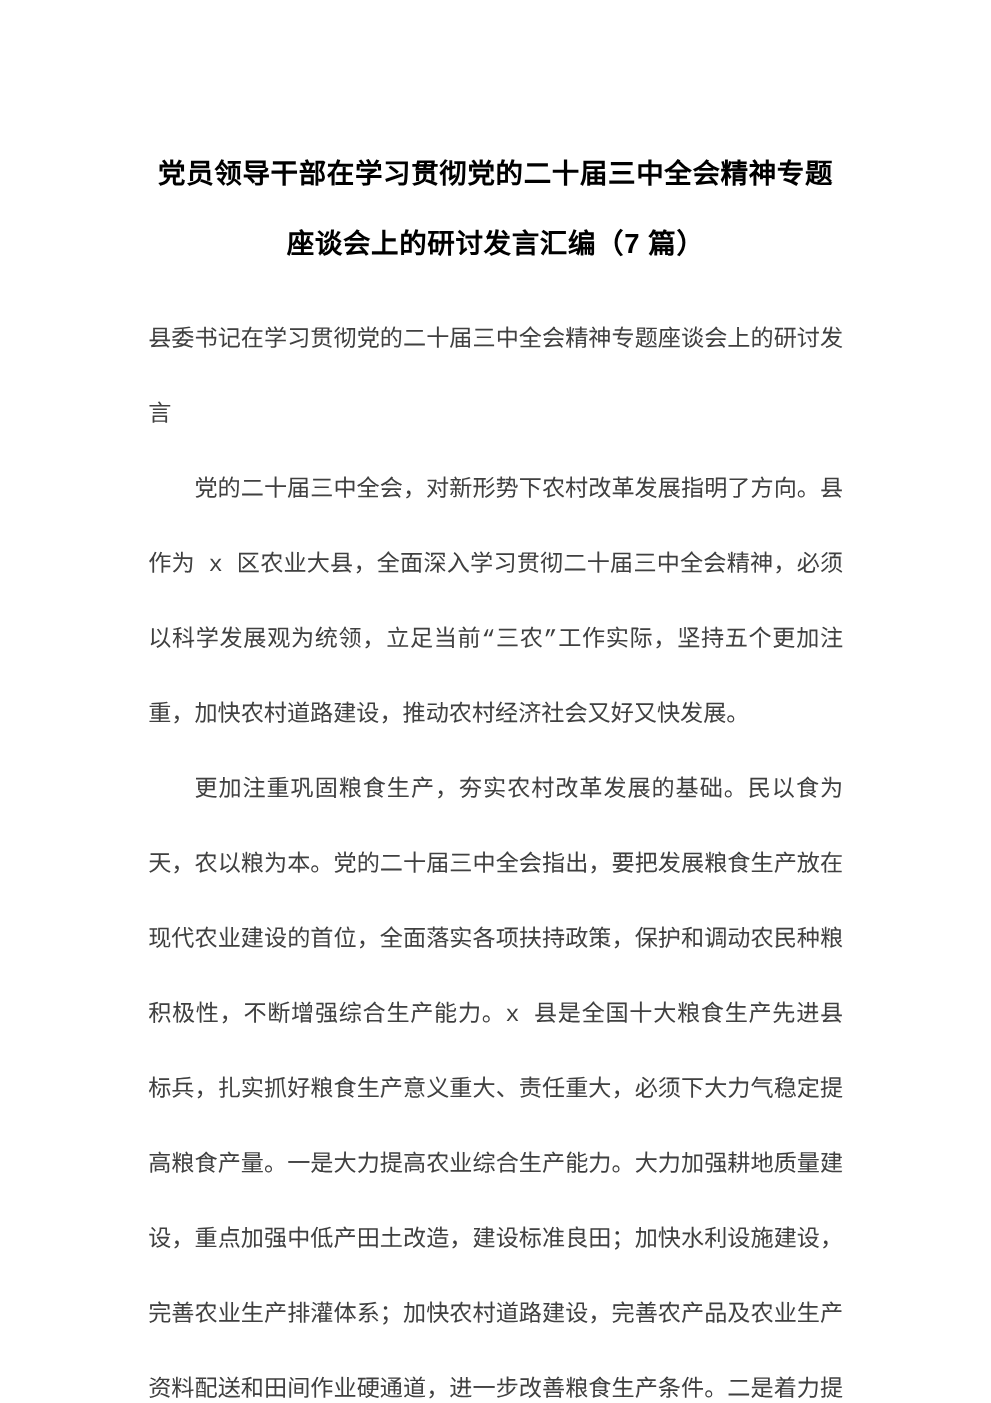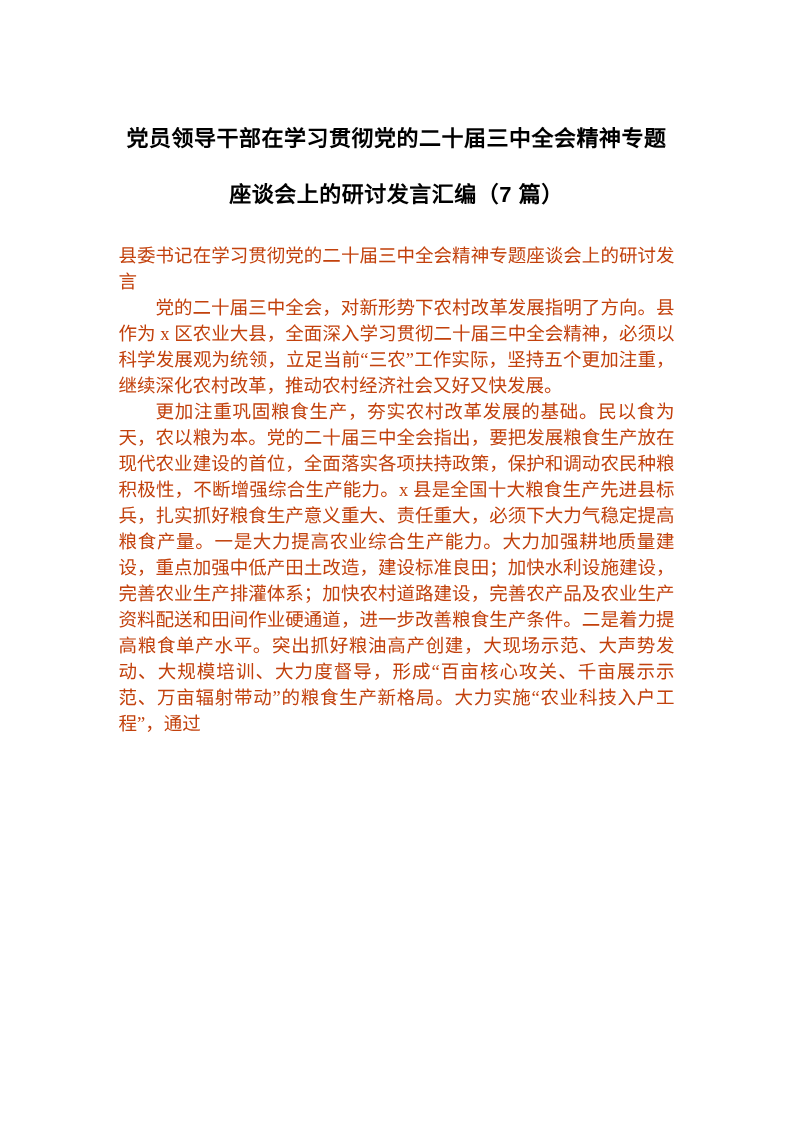--- a/index.html
+++ b/index.html
@@ -26,36 +26,36 @@
     font-family: "Liberation Sans", sans-serif;
     font-weight: bold;
     font-size: 22px;
     line-height: 56px;
     text-align: center;
     letter-spacing: 0.5px;
     margin: 0 0 20px 0;
     color: #000000;
   }
   .para {
-    font-family: Liberation Serif, serif;
+    font-family: Liberation Mono, monospace;
     font-size: 18.5px;
-    line-height: 26px;
+    line-height: 60px;
     text-align: justify;
     text-justify: inter-ideograph;
     margin: 0;
-    color: #c2410c;
+    color: #404040;
     word-break: break-all;
   }
   .para.indent {
     text-indent: 2em;
   }
 </style>
 </head>
 <body>
 
 <div class="page">
   <div class="content">
     <h1 class="doc-title">党员领导干部在学习贯彻党的二十届三中全会精神专题座谈会上的研讨发言汇编（7 篇）</h1>
     <p class="para">县委书记在学习贯彻党的二十届三中全会精神专题座谈会上的研讨发言</p>
-    <p class="para indent">党的二十届三中全会，对新形势下农村改革发展指明了方向。县作为 x 区农业大县，全面深入学习贯彻二十届三中全会精神，必须以科学发展观为统领，立足当前“三农”工作实际，坚持五个更加注重，继续深化农村改革，推动农村经济社会又好又快发展。</p>
+    <p class="para indent">党的二十届三中全会，对新形势下农村改革发展指明了方向。县作为 x 区农业大县，全面深入学习贯彻二十届三中全会精神，必须以科学发展观为统领，立足当前“三农”工作实际，坚持五个更加注重，加快农村道路建设，推动农村经济社会又好又快发展。</p>
     <p class="para indent">更加注重巩固粮食生产，夯实农村改革发展的基础。民以食为天，农以粮为本。党的二十届三中全会指出，要把发展粮食生产放在现代农业建设的首位，全面落实各项扶持政策，保护和调动农民种粮积极性，不断增强综合生产能力。x 县是全国十大粮食生产先进县标兵，扎实抓好粮食生产意义重大、责任重大，必须下大力气稳定提高粮食产量。一是大力提高农业综合生产能力。大力加强耕地质量建设，重点加强中低产田土改造，建设标准良田；加快水利设施建设，完善农业生产排灌体系；加快农村道路建设，完善农产品及农业生产资料配送和田间作业硬通道，进一步改善粮食生产条件。二是着力提高粮食单产水平。突出抓好粮油高产创建，大现场示范、大声势发动、大规模培训、大力度督导，形成“百亩核心攻关、千亩展示示范、万亩辐射带动”的粮食生产新格局。大力实施“农业科技入户工程”，通过</p>
   </div>
 </div>
 
 </body></html>

